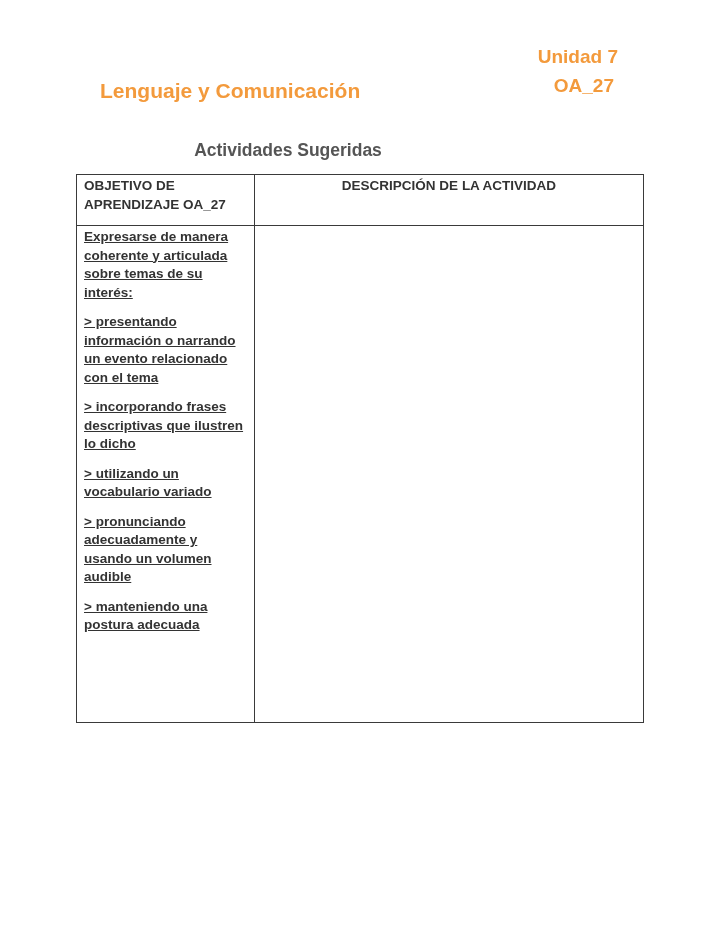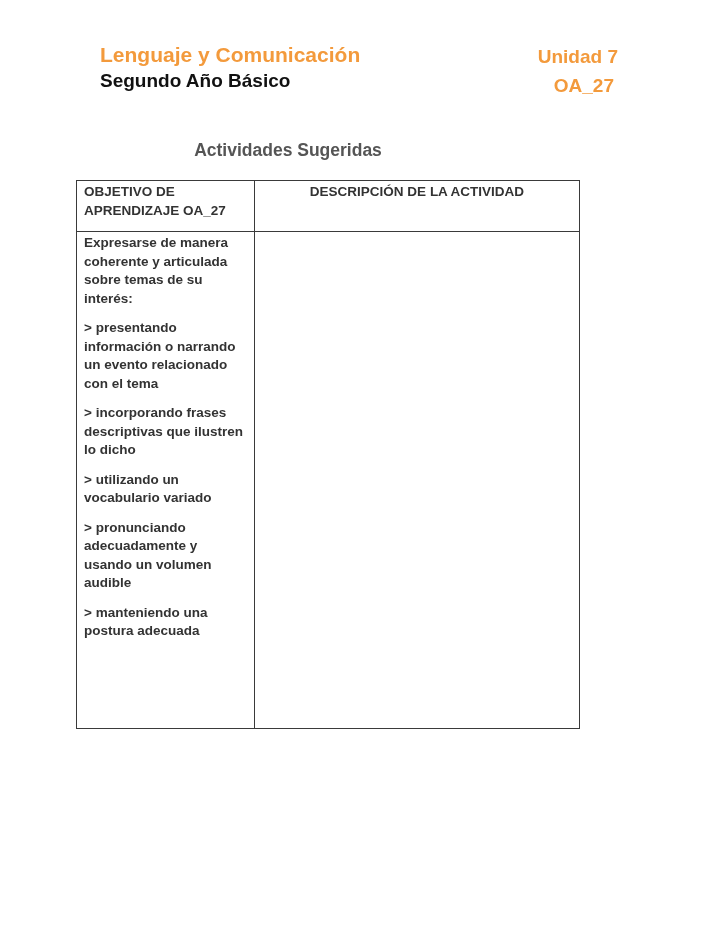--- a/index.html
+++ b/index.html
@@ -1,40 +1,39 @@
 <!DOCTYPE html>
 <html><head>
   <meta charset="utf-8">
   <style>
     html, body { margin: 0; padding: 0; background: #ffffff; }
     body { width: 720px; height: 932px; position: relative; overflow: hidden;
            font-family: "Liberation Sans", sans-serif; }
     .hdr-left { position: absolute; left: 100px; top: 42px; }
     .hdr-right { position: absolute; right: 102px; top: 45px; text-align: right; }
-    .subject { color: #f39a3c; font-weight: bold; font-size: 21px; line-height: 26px; }
+    .subject { color: #f39a3c; font-weight: bold; font-size: 21px; line-height: 26px; margin-top: 36px; }
     .grade { color: #111; font-weight: bold; font-size: 19px; line-height: 26px; margin-top: 0px; }
     .unit { color: #f39a3c; font-weight: bold; font-size: 19px; line-height: 24px; }
     .oa { color: #f39a3c; font-weight: bold; font-size: 19px; line-height: 26px; margin-top: 4px; padding-right: 4px; }
     .page-title { position: absolute; left: 0; width: 576px; top: 140px; text-align: center;
                   color: #555; font-weight: bold; font-size: 17.5px; }
-    table.acts { position: absolute; left: 76px; top: 180px; width: 504px; height: 549px;
+    table.acts { position: absolute; left: 76px; top: 174px; width: 568px; height: 549px;
                  border-collapse: collapse; table-layout: fixed; }
     table.acts td { border: 1.3px solid #3a3a3a; vertical-align: top; padding: 2px 7px;
                     color: #333; font-weight: bold; font-size: 13.5px; line-height: 18.5px; }
     .col1 { width: 178px; }
     .hrow td { height: 46px; }
     .h2 { text-align: center; margin-top: 30px; }
-    .para { margin: 0 0 11px 0; }
+    .para { margin: 0 0 11px 0; text-decoration: underline; }
   </style>
 </head>
 <body>
 
 <div class="hdr-left">
   <div class="subject">Lenguaje y Comunicación</div>
-  <div class="grade">Segundo Año Básico</div>
 </div>
 <div class="hdr-right">
   <div class="unit">Unidad 7</div>
   <div class="oa">OA_27</div>
 </div>
 
 <div class="page-title">Actividades Sugeridas</div>
 
 <table class="acts">
   <colgroup>

